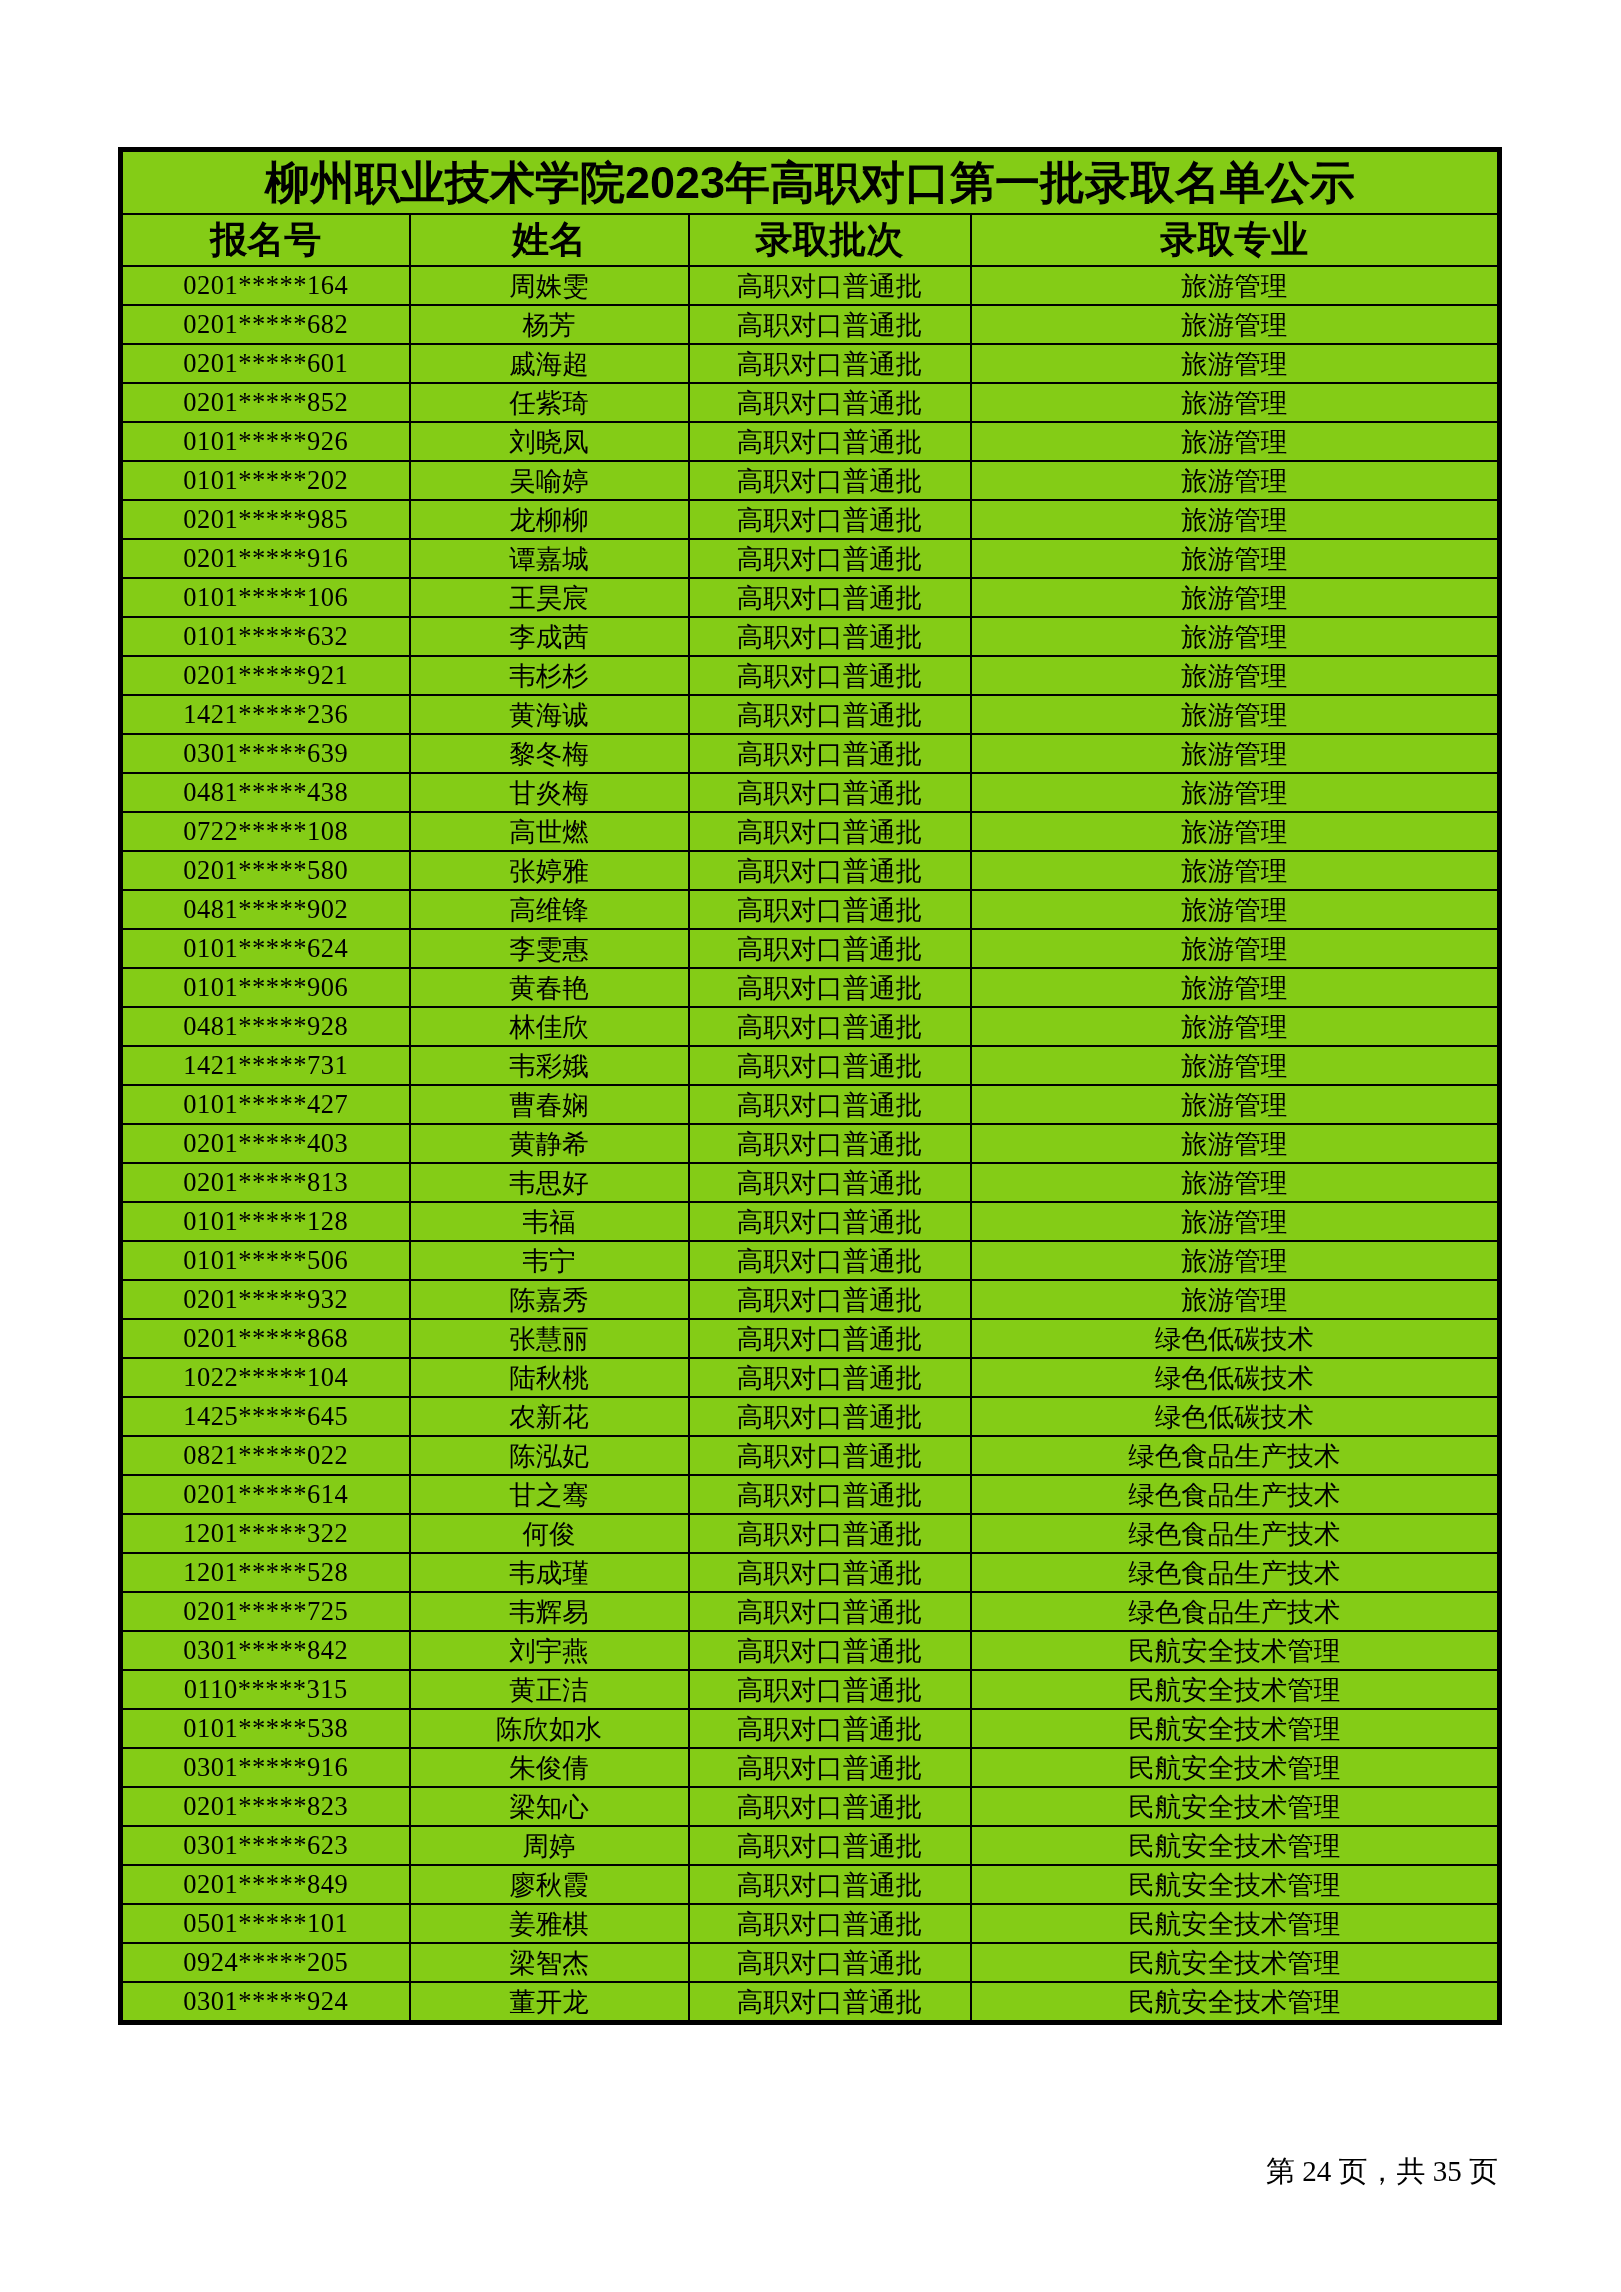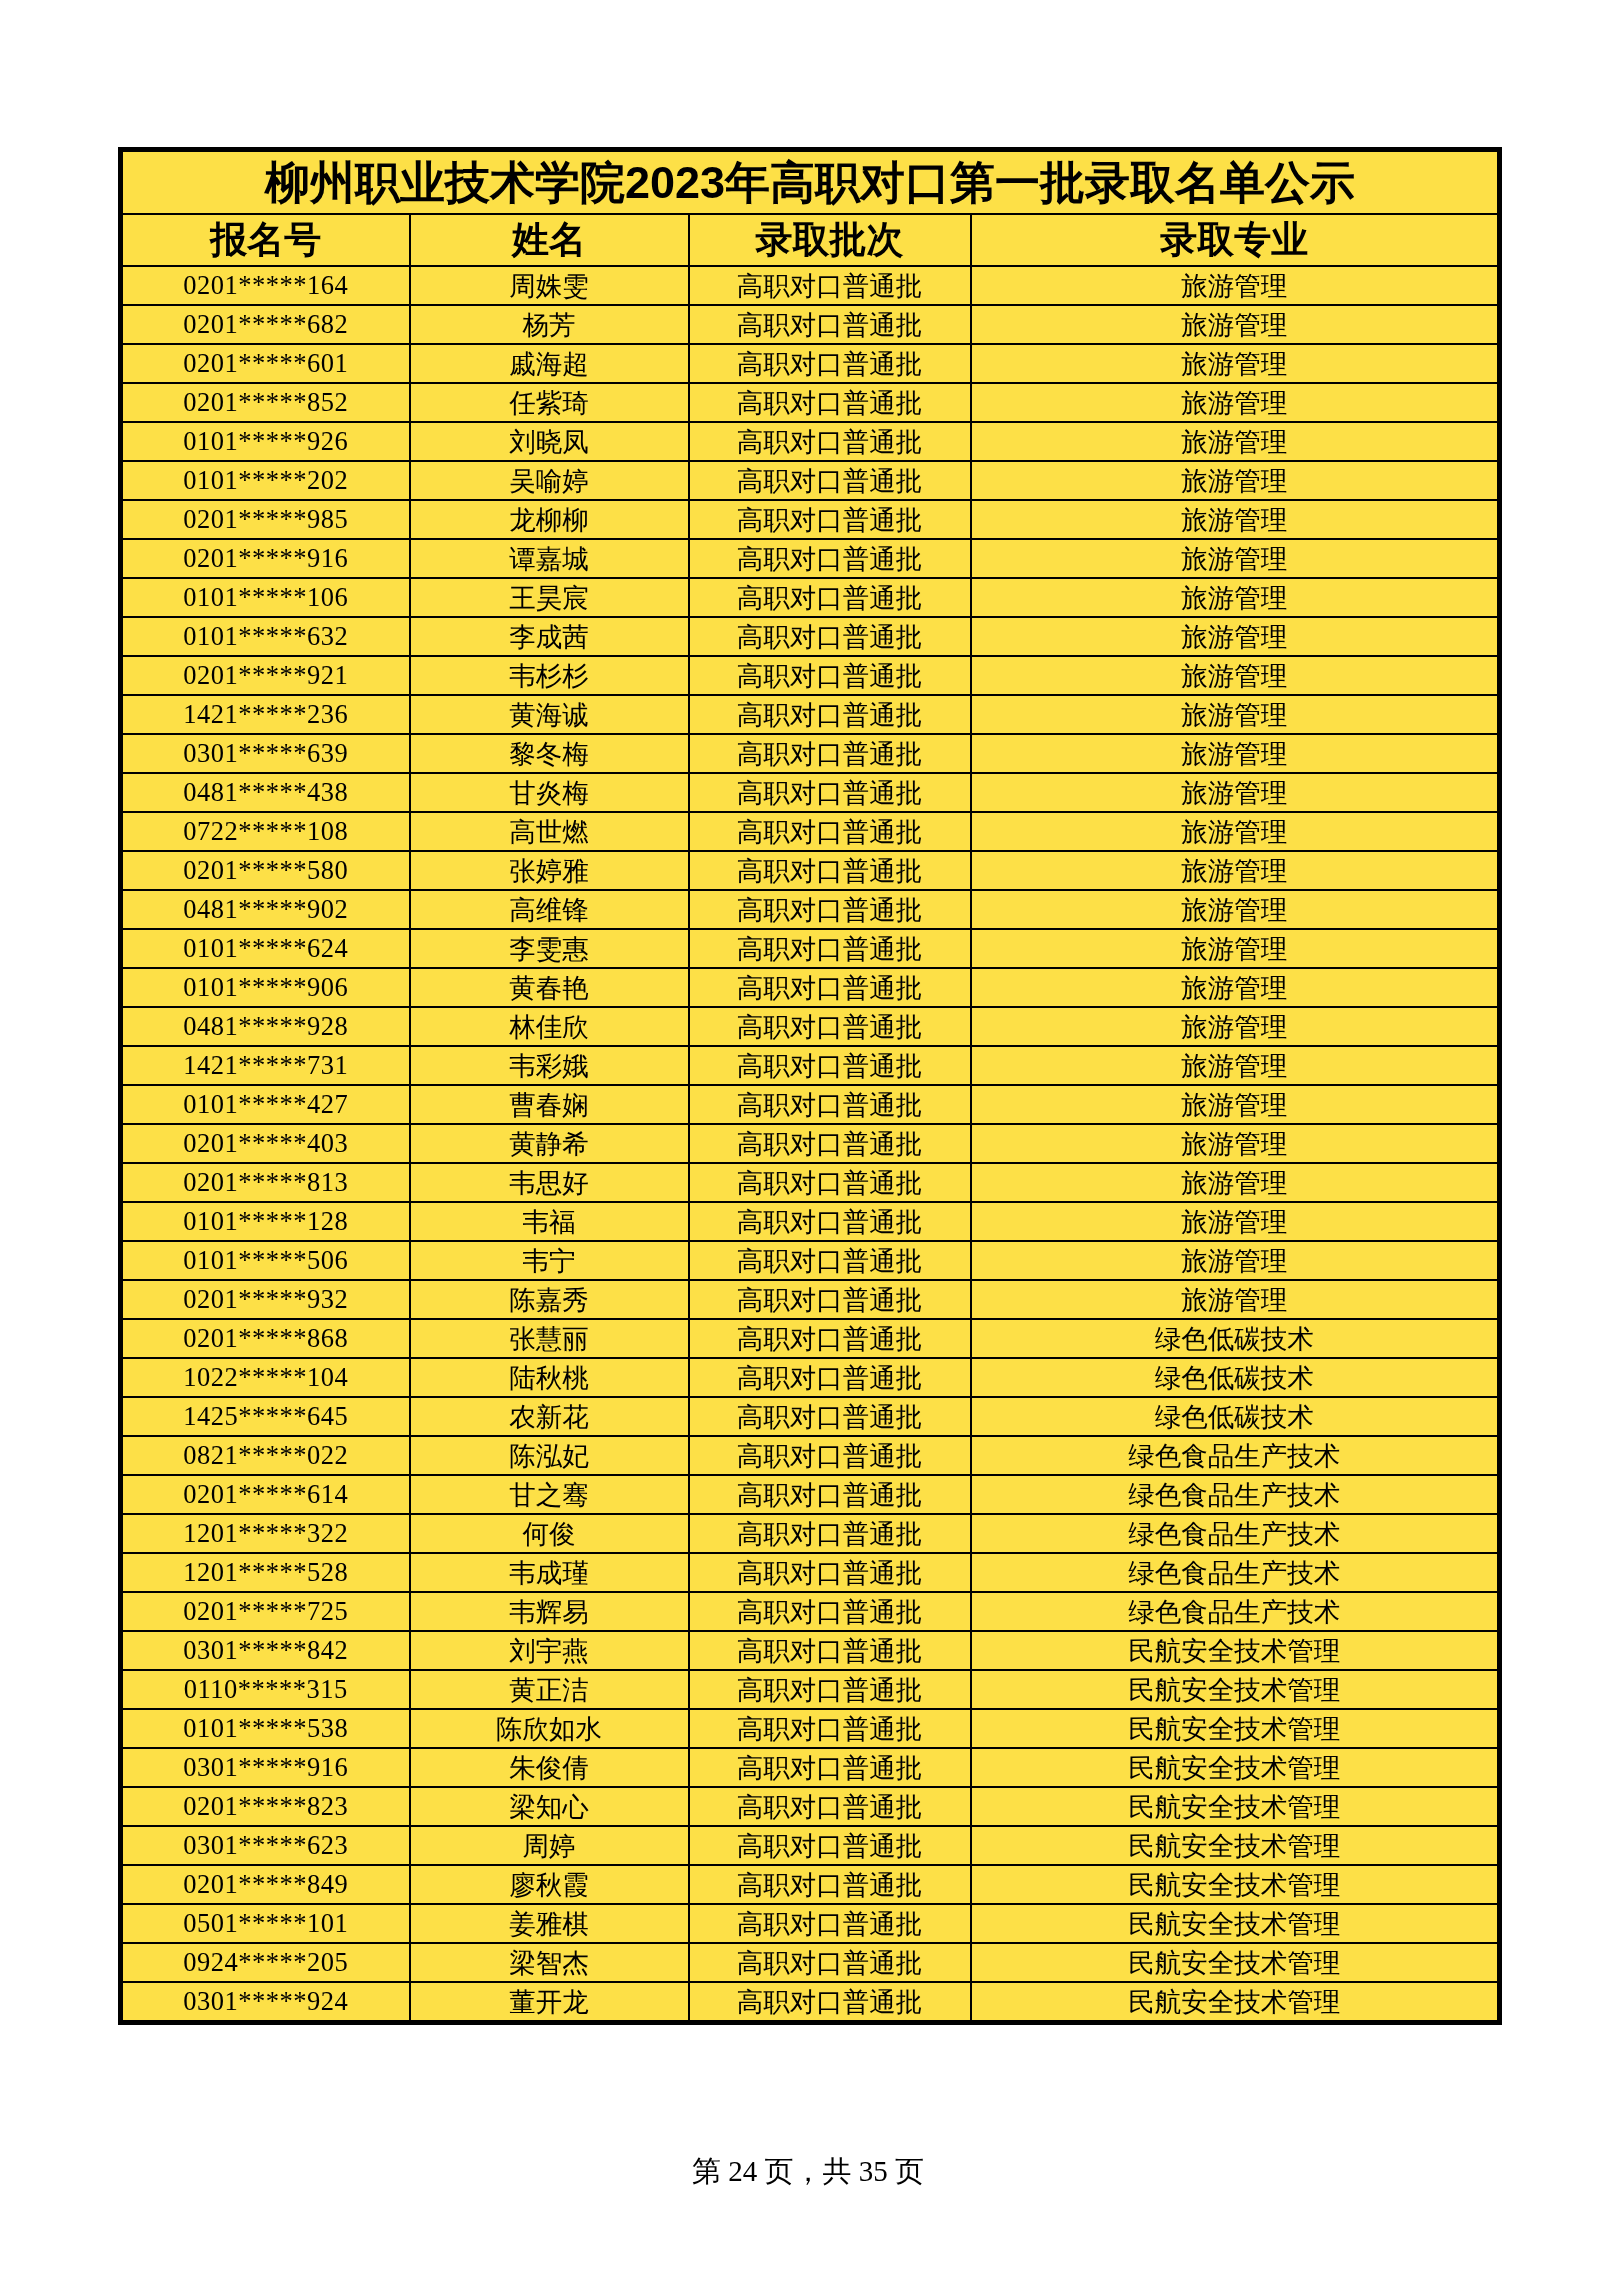--- a/index.html
+++ b/index.html
@@ -15,21 +15,21 @@
     color: #000000;
   }
   .admission-table {
     position: absolute;
     left: 118px;
     top: 147px;
     width: 1380px;
     border-collapse: collapse;
     table-layout: fixed;
     border: 5.9px solid #000000;
-    background: #fde047;
+    background: #84cc16;
   }
   .admission-table col.c1 { width: 289px; }
   .admission-table col.c2 { width: 279px; }
   .admission-table col.c3 { width: 282px; }
   .admission-table col.c4 { width: 529px; }
 
   .admission-table td, .admission-table th {
     border: 2px solid #000000;
     padding: 0;
     text-align: center;
@@ -56,21 +56,21 @@
     font-weight: 400;
   }
   .data-row td.c-num {
     letter-spacing: 0.5px;
   }
   .page-footer {
     position: absolute;
     left: 118px;
     width: 1380px;
     top: 2152px;
-    text-align: center;
+    text-align: right;
     font-size: 29px;
     color: #000000;
   }
 </style>
 </head>
 <body>
 
 <table class="admission-table">
   <colgroup>
     <col class="c1">

